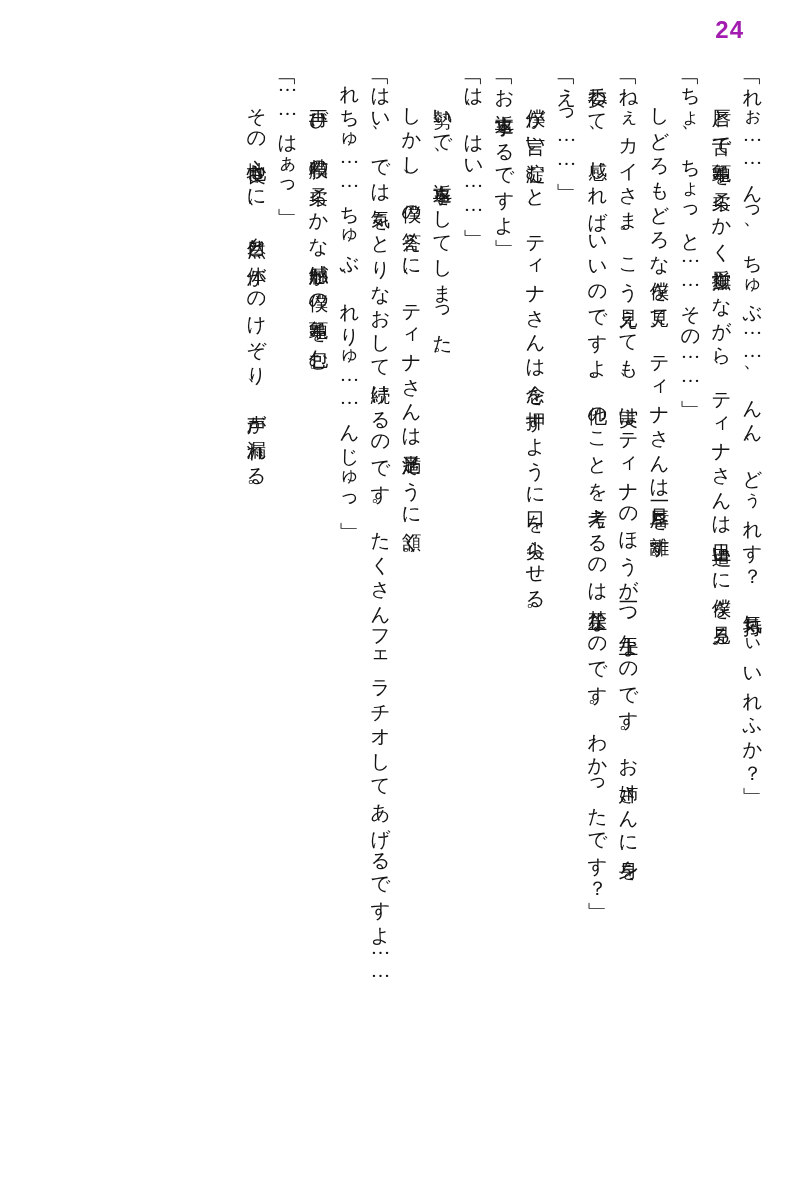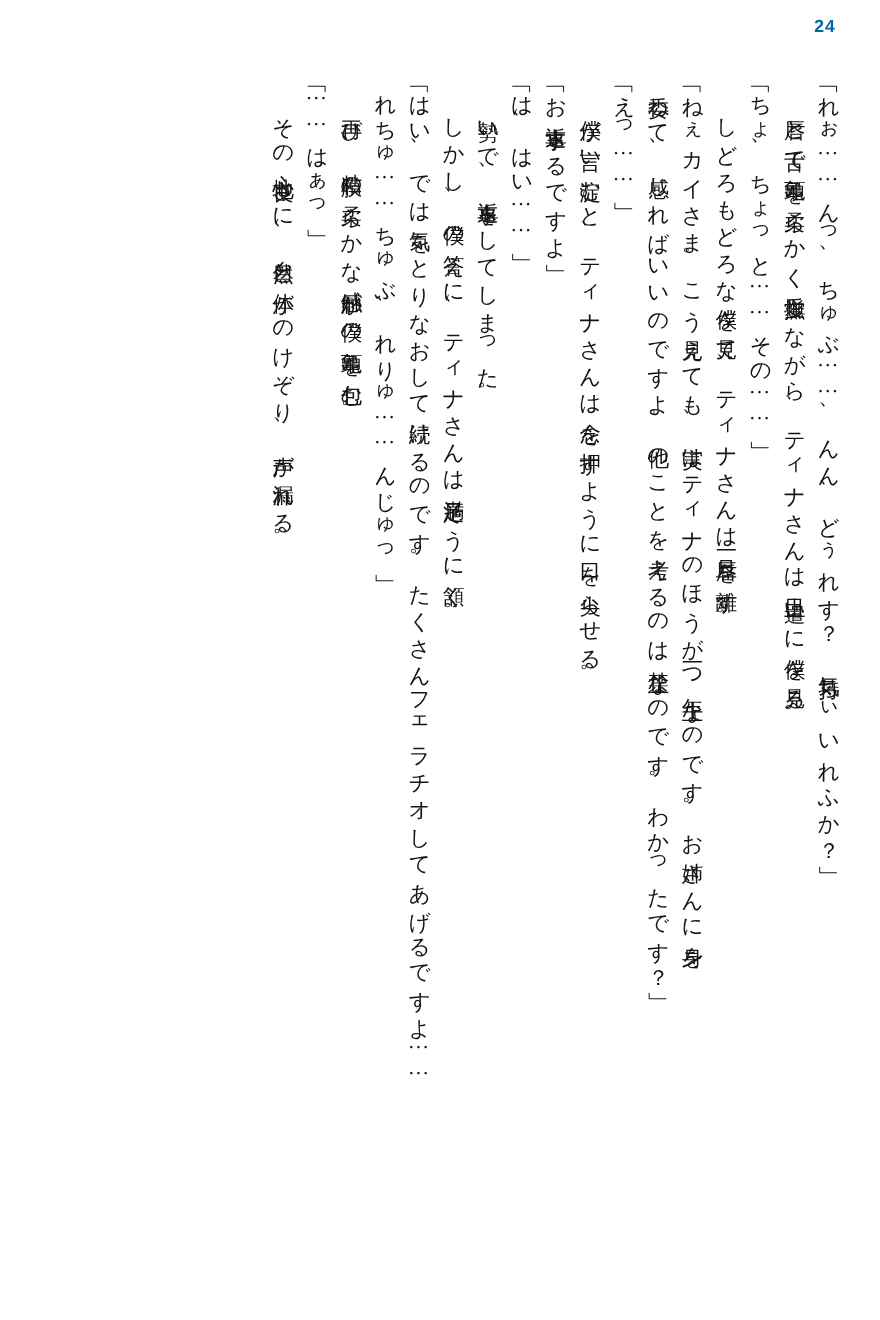--- a/index.html
+++ b/index.html
@@ -12,26 +12,26 @@
     width: 800px;
     height: 1200px;
     background: #ffffff;
     overflow: hidden;
     font-family: "Liberation Serif", "DejaVu Serif", serif;
     color: #1a1a1a;
   }
   .page-number {
     position: absolute;
     top: 16px;
-    right: 40px;
-    font-size: 16px;
+    right: 56px;
+    font-size: 24px;
     font-weight: bold;
     letter-spacing: 1px;
     font-family: "Liberation Sans", sans-serif;
-    color: #0369a1;
+    color: #a21caf;
   }
   .body-text {
     position: absolute;
     top: 72px;
     right: 38px;
     left: 40px;
     bottom: 40px;
     display: flex;
     flex-direction: row-reverse;
     align-items: flex-start;

